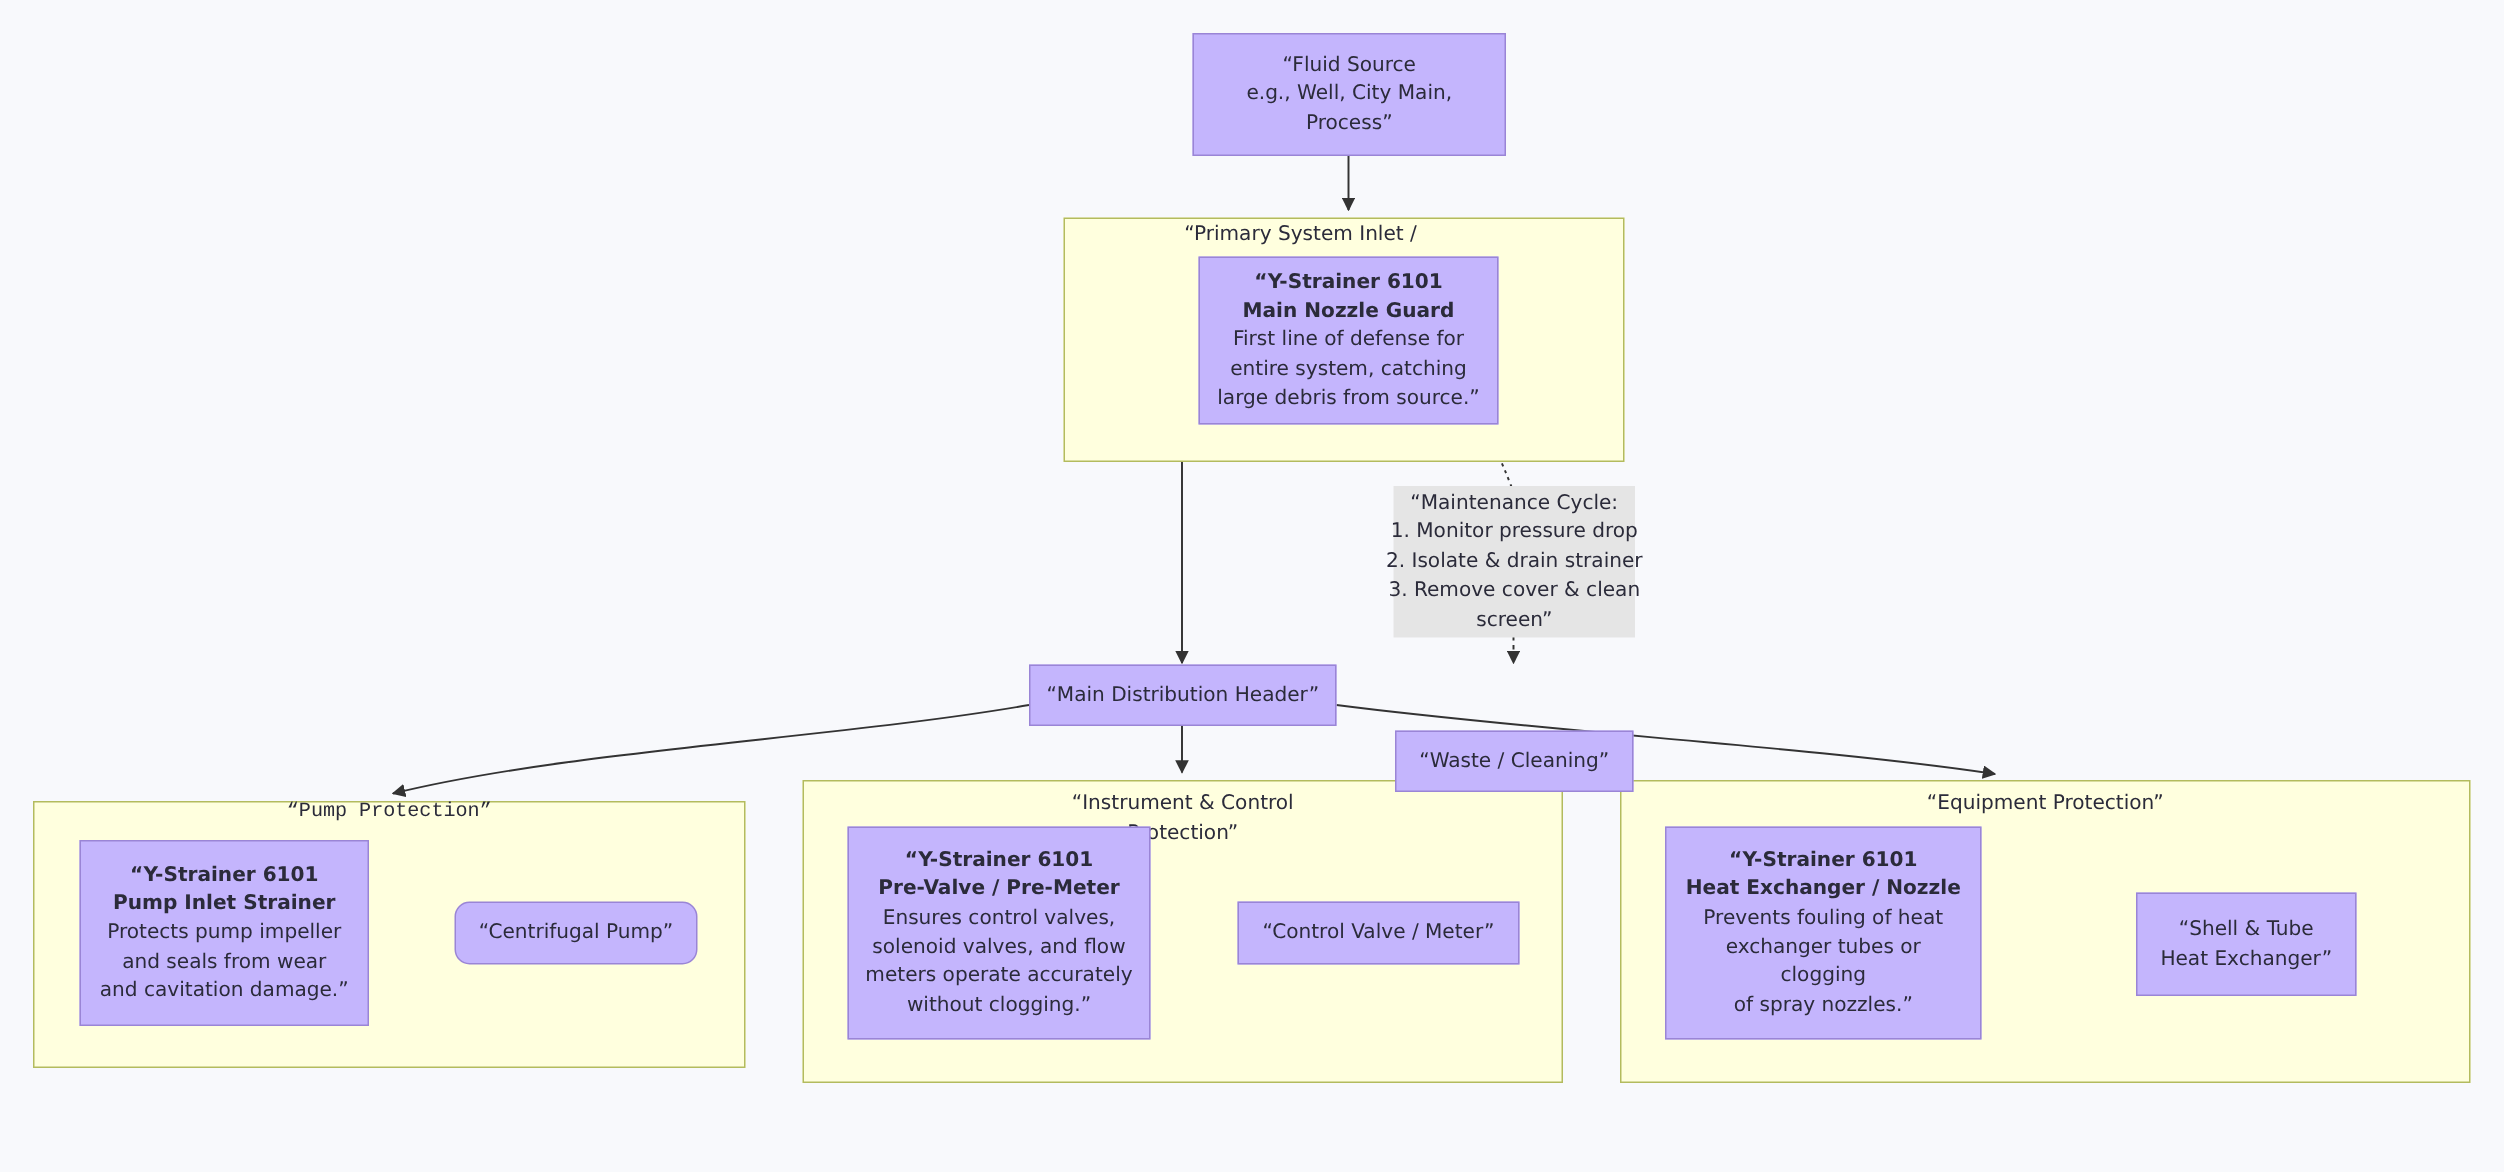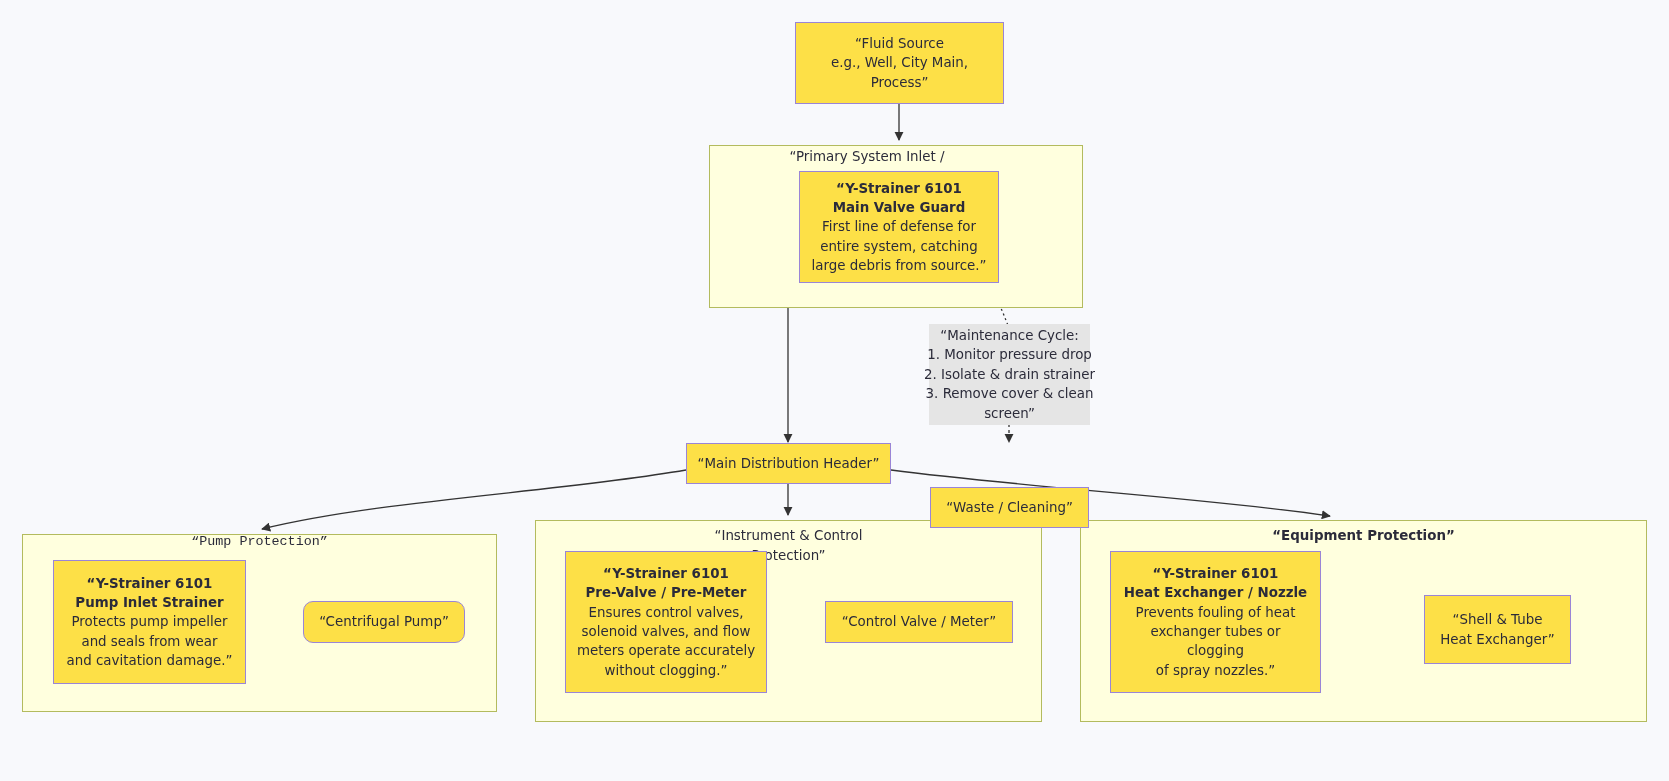--- a/index.html
+++ b/index.html
@@ -16,21 +16,21 @@
     overflow: hidden;
   }
   svg#edges {
     position: absolute;
     left: 0; top: 0;
     width: 1669px; height: 781px;
     pointer-events: none;
   }
   .node {
     position: absolute;
-    background: #fde047;
+    background: #c4b5fd;
     border: 1.4px solid #9a85d6;
     display: flex;
     flex-direction: column;
     align-items: center;
     justify-content: center;
     text-align: center;
     color: #2b2b3a;
     font-size: 13.4px;
     line-height: 19.3px;
     padding: 4px 8px;
@@ -79,21 +79,21 @@
   <div class="cluster-title" style="left:709px; top:147px; width:316px;">“Primary System Inlet /</div>
 
   <div class="cluster" style="left:22px; top:534px; width:475px; height:178px;"></div>
   <div class="cluster-title" style="left:22px; top:532px; width:475px;font-family:Liberation Mono, monospace;">“Pump Protection”</div>
 
   <div class="cluster" style="left:535px; top:520px; width:507px; height:202px;"></div>
   <div class="cluster-title" style="left:535px; top:526px; width:507px;">“Instrument &amp; Control
 Protection”</div>
 
   <div class="cluster" style="left:1080px; top:520px; width:567px; height:202px;"></div>
-  <div class="cluster-title" style="left:1080px; top:526px; width:567px;font-weight:bold;">“Equipment Protection”</div>
+  <div class="cluster-title" style="left:1080px; top:526px; width:567px;">“Equipment Protection”</div>
 
   <svg id="edges" viewBox="0 0 1669 781" xmlns="http://www.w3.org/2000/svg">
     <defs>
       <marker id="arrow" viewBox="0 0 10 10" refX="9" refY="5" markerWidth="7" markerHeight="7" orient="auto-start-reverse">
         <path d="M 0 0 L 10 5 L 0 10 z" fill="#333333"></path>
       </marker>
       <marker id="arrowdot" viewBox="0 0 10 10" refX="9" refY="5" markerWidth="7" markerHeight="7" orient="auto-start-reverse">
         <path d="M 0 0 L 10 5 L 0 10 z" fill="#333333"></path>
       </marker>
     </defs>
@@ -122,21 +122,21 @@
   </svg>
 
   <div class="node" style="left:795px; top:22px; width:209px; height:82px;">
     <span class="ln">“Fluid Source</span>
     <span class="ln">e.g., Well, City Main,</span>
     <span class="ln">Process”</span>
   </div>
 
   <div class="node" style="left:799px; top:171px; width:200px; height:112px;">
     <span class="ln bold">“Y-Strainer 6101</span>
-    <span class="ln bold">Main Valve Guard</span>
+    <span class="ln bold">Main Nozzle Guard</span>
     <span class="ln">First line of defense for</span>
     <span class="ln">entire system, catching</span>
     <span class="ln">large debris from source.”</span>
   </div>
 
   <div class="note" style="left:929px; top:324px; width:161px; height:101px;">
     <span class="ln">“Maintenance Cycle:</span>
     <span class="ln">1. Monitor pressure drop</span>
     <span class="ln">2. Isolate &amp; drain strainer</span>
     <span class="ln">3. Remove cover &amp; clean</span>

